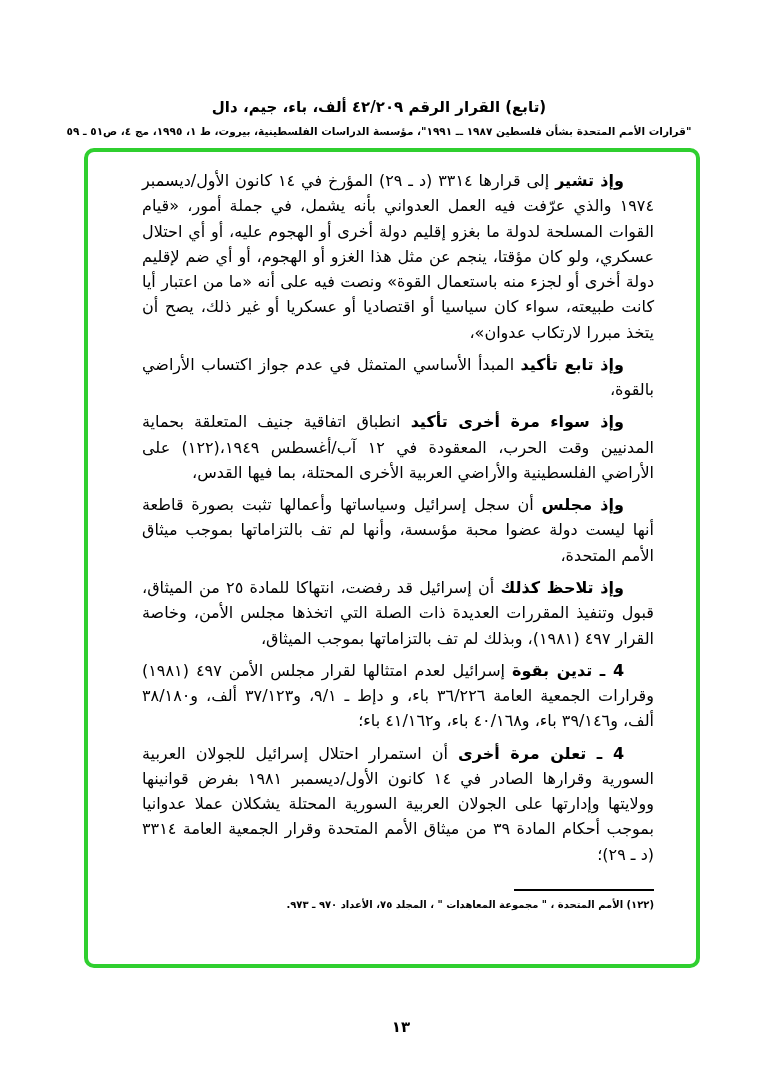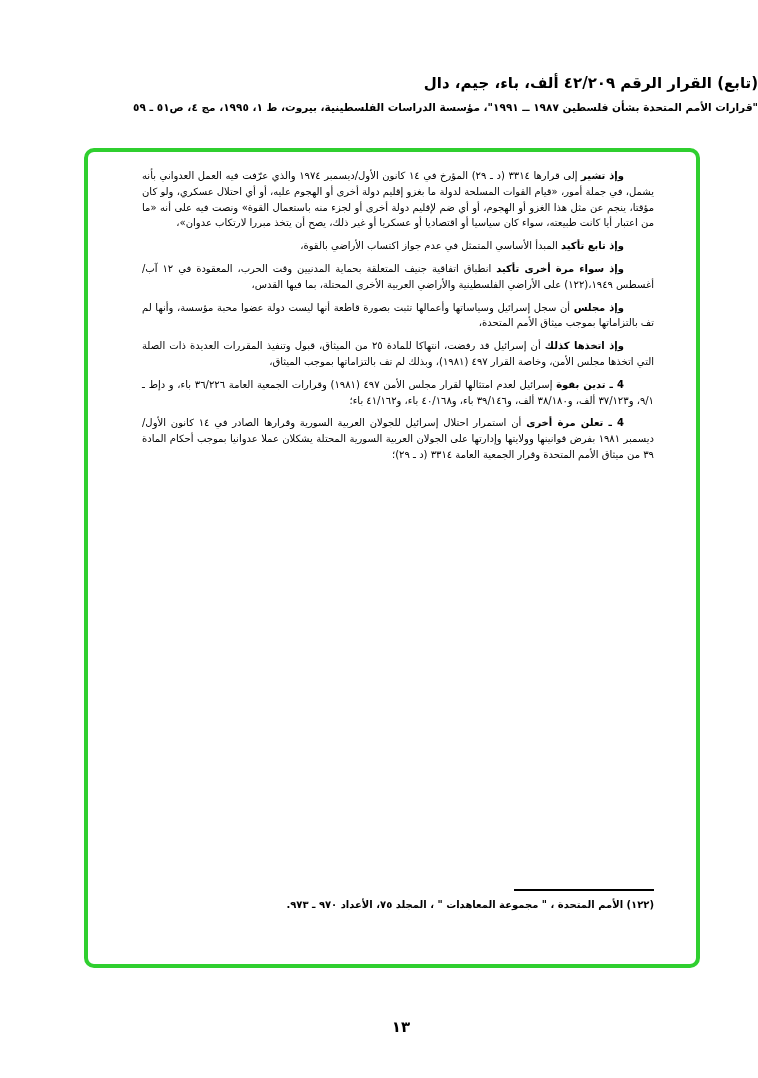--- a/index.html
+++ b/index.html
@@ -11,21 +11,22 @@
     position: relative;
     width: 758px;
     height: 1078px;
     background: #ffffff;
     color: #000000;
     font-family: "DejaVu Sans", sans-serif;
     box-sizing: border-box;
     overflow: hidden;
   }
   .doc-header {
-    padding-top: 74px;
+    padding-top: 98px;
+    text-align: center;
     direction: rtl;
   }
   .header-title {
     font-size: 15px;
     font-weight: bold;
     letter-spacing: 0.2px;
   }
   .header-source {
     font-size: 10.5px;
     font-weight: bold;
@@ -38,21 +39,21 @@
     width: 616px;
     height: 820px;
     border: 4px solid #2fcf2f;
     border-radius: 10px;
     box-sizing: border-box;
     padding: 16px 42px 10px 38px;
   }
   .body-text {
     direction: rtl;
     text-align: justify;
-    font-size: 10px;
+    font-size: 16px;
     line-height: 1.58;
     margin-left: 16px;
   }
   .para {
     margin: 0 0 7px 0;
     text-indent: 30px;
   }
   .lead {
     font-weight: bold;
   }
@@ -100,21 +101,21 @@
     <div class="body-text">
 
       <p class="para"><span class="lead">وإذ تشير</span><span> إلى قرارها ٣٣١٤ (د ـ ٢٩) المؤرخ في ١٤ كانون الأول/ديسمبر ١٩٧٤ والذي عرّفت فيه العمل العدواني بأنه يشمل، في جملة أمور، «قيام القوات المسلحة لدولة ما بغزو إقليم دولة أخرى أو الهجوم عليه، أو أي احتلال عسكري، ولو كان مؤقتا، ينجم عن مثل هذا الغزو أو الهجوم، أو أي ضم لإقليم دولة أخرى أو لجزء منه باستعمال القوة» ونصت فيه على أنه «ما من اعتبار أيا كانت طبيعته، سواء كان سياسيا أو اقتصاديا أو عسكريا أو غير ذلك، يصح أن يتخذ مبررا لارتكاب عدوان»،</span></p>
 
       <p class="para"><span class="lead">وإذ تابع تأكيد</span><span> المبدأ الأساسي المتمثل في عدم جواز اكتساب الأراضي بالقوة،</span></p>
 
       <p class="para"><span class="lead">وإذ سواء مرة أخرى تأكيد</span><span> انطباق اتفاقية جنيف المتعلقة بحماية المدنيين وقت الحرب، المعقودة في ١٢ آب/أغسطس ١٩٤٩،(١٢٢) على الأراضي الفلسطينية والأراضي العربية الأخرى المحتلة، بما فيها القدس،</span></p>
 
       <p class="para"><span class="lead">وإذ مجلس</span><span> أن سجل إسرائيل وسياساتها وأعمالها تثبت بصورة قاطعة أنها ليست دولة عضوا محبة مؤسسة، وأنها لم تف بالتزاماتها بموجب ميثاق الأمم المتحدة،</span></p>
 
-      <p class="para"><span class="lead">وإذ اتخذها كذلك</span><span> أن إسرائيل قد رفضت، انتهاكا للمادة ٢٥ من الميثاق، قبول وتنفيذ المقررات العديدة ذات الصلة التي اتخذها مجلس الأمن، وخاصة القرار ٤٩٧ (١٩٨١)، وبذلك لم تف بالتزاماتها بموجب الميثاق،</span></p>
+      <p class="para"><span class="lead">وإذ تلاحظ كذلك</span><span> أن إسرائيل قد رفضت، انتهاكا للمادة ٢٥ من الميثاق، قبول وتنفيذ المقررات العديدة ذات الصلة التي اتخذها مجلس الأمن، وخاصة القرار ٤٩٧ (١٩٨١)، وبذلك لم تف بالتزاماتها بموجب الميثاق،</span></p>
 
       <p class="para"><span class="lead">4 ـ تدين بقوة</span><span> إسرائيل لعدم امتثالها لقرار مجلس الأمن ٤٩٧ (١٩٨١) وقرارات الجمعية العامة ٣٦/٢٢٦ باء، و دإط ـ ٩/١، و٣٧/١٢٣ ألف، و٣٨/١٨٠ ألف، و٣٩/١٤٦ باء، و٤٠/١٦٨ باء، و٤١/١٦٢ باء؛</span></p>
 
       <p class="para"><span class="lead">4 ـ تعلن مرة أخرى</span><span> أن استمرار احتلال إسرائيل للجولان العربية السورية وقرارها الصادر في ١٤ كانون الأول/ديسمبر ١٩٨١ بفرض قوانينها وولايتها وإدارتها على الجولان العربية السورية المحتلة يشكلان عملا عدوانيا بموجب أحكام المادة ٣٩ من ميثاق الأمم المتحدة وقرار الجمعية العامة ٣٣١٤ (د ـ ٢٩)؛</span></p>
 
     </div>
 
     <div class="footnote-area">
       <div class="footnote-sep"></div>
       <div class="footnote">(١٢٢) الأمم المتحدة ، " مجموعة المعاهدات " ، المجلد ٧٥، الأعداد ٩٧٠ ـ ٩٧٣.</div>

